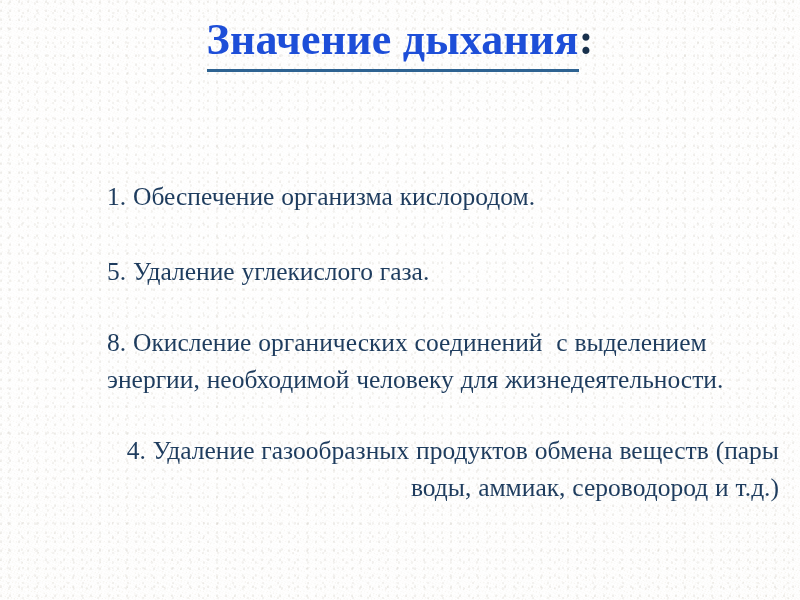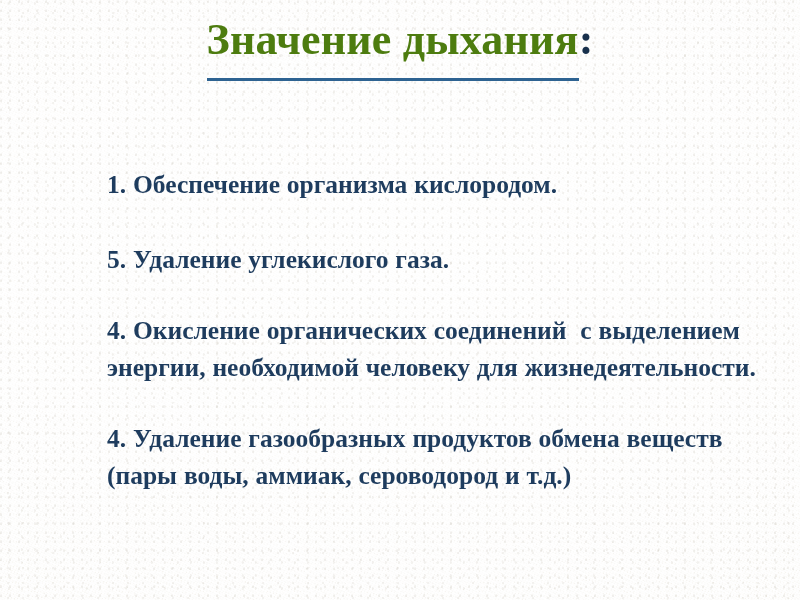--- a/index.html
+++ b/index.html
@@ -82,62 +82,61 @@
     margin: 0;
     font-family: "Liberation Serif", "DejaVu Serif", serif;
     font-weight: bold;
     font-size: 44px;
     line-height: 1.08;
     letter-spacing: 0.2px;
     color: #1b3a5c;
     white-space: nowrap;
   }
   .title-main {
-    color: #4d7c0f;
+    color: #1d4ed8;
     border-bottom: 3px solid #2e6392;
-    padding-bottom: 14px;
+    padding-bottom: 5px;
   }
   .title-colon {
     color: #18304c;
   }
 
   
   .content {
     position: absolute;
     left: 107px;
-    top: 140px;
+    top: 152px;
     width: 672px;
     z-index: 3;
-    font-weight: bold;
   }
   .list-item {
     font-family: "Liberation Serif", "DejaVu Serif", serif;
     font-size: 25.5px;
     line-height: 37px;
     color: #1e3c5e;
     white-space: pre-wrap;
     word-spacing: 0.5px;
   }
   .list-item.gap-1 { margin-bottom: 38px; }
   .list-item.gap-2 { margin-bottom: 34px; }
   .list-item.gap-3 { margin-bottom: 34px; }
-  .list-item.gap-4 { margin-bottom: 8px; }
+  .list-item.gap-4 { margin-bottom: 8px; text-align: right; }
 </style>
 </head>
 <body>
 
 <div class="slide">
 
   <div class="slide-texture"></div>
   <div class="slide-grain"></div>
 
   <div class="title-area">
     <h1 class="slide-title"><span class="title-main">Значение дыхания</span><span class="title-colon">:</span></h1>
   </div>
 
   <div class="content">
     <p class="list-item gap-1">1. Обеспечение организма кислородом.</p>
     <p class="list-item gap-2">5. Удаление углекислого газа.</p>
-    <p class="list-item gap-3">4. Окисление органических соединений  с выделением энергии, необходимой человеку для жизнедеятельности.</p>
+    <p class="list-item gap-3">8. Окисление органических соединений  с выделением энергии, необходимой человеку для жизнедеятельности.</p>
     <p class="list-item gap-4">4. Удаление газообразных продуктов обмена веществ (пары воды, аммиак, сероводород и т.д.)</p>
   </div>
 
 </div>
 
 </body></html>

